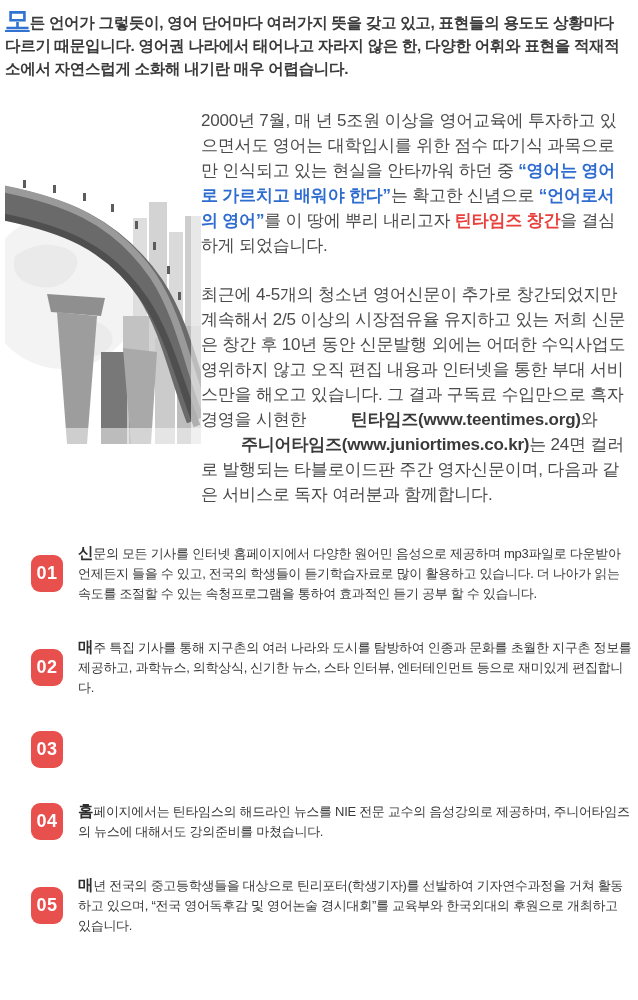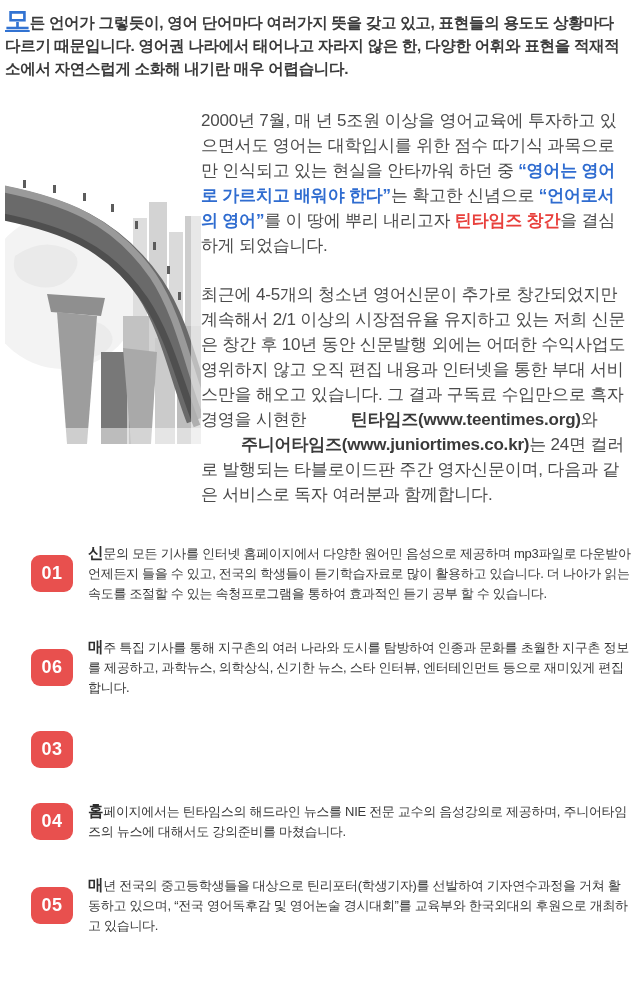--- a/index.html
+++ b/index.html
@@ -56,21 +56,21 @@
 
   
   .services{margin-top:12px;}
   .service-row{
     display:flex;
     align-items:center;
     margin:0 0 33px 0;
     padding-left:26px;
   }
   .badge{
-    width:42px;
+    width:32px;
     height:37px;
     flex-shrink:0;
     border-radius:9px;
     background:#e8504e;
     color:#ffffff;
     font-weight:bold;
     font-size:18px;
     display:flex;
     align-items:center;
     justify-content:center;
@@ -136,33 +136,33 @@
           <rect x="173" y="126" width="3" height="8"></rect>
         </g>
 
         <rect x="186" y="0" width="10" height="278" fill="#ffffff" opacity="0.55"></rect>
         <rect x="0" y="262" width="196" height="16" fill="#ffffff" opacity="0.5"></rect>
       </svg>
     </div>
 
     <div class="about-right">
       <p><span>2000년 7월, 매 년 5조원 이상을 영어교육에 투자하고 있으면서도 영어는 대학입시를 위한 점수 따기식 과목으로만 인식되고 있는 현실을 안타까워 하던 중 </span><span class="q-blue">“영어는 영어로 가르치고 배워야 한다”</span><span>는 확고한 신념으로 </span><span class="q-blue">“언어로서의 영어”</span><span>를 이 땅에 뿌리 내리고자 </span><span class="hl-red">틴타임즈 창간</span><span>을 결심하게 되었습니다.</span></p>
-      <p><span>최근에 4-5개의 청소년 영어신문이 추가로 창간되었지만 계속해서 2/1 이상의 시장점유율 유지하고 있는 저희 신문은 창간 후 10년 동안 신문발행 외에는 어떠한 수익사업도 영위하지 않고 오직 편집 내용과 인터넷을 통한 부대 서비스만을 해오고 있습니다. 그 결과 구독료 수입만으로 흑자경영을 시현한 </span><span class="b-dark">틴타임즈(www.teentimes.org)</span><span>와 </span><span class="b-dark">주니어타임즈(www.juniortimes.co.kr)</span><span>는 24면 컬러로 발행되는 타블로이드판 주간 영자신문이며, 다음과 같은 서비스로 독자 여러분과 함께합니다.</span></p>
+      <p><span>최근에 4-5개의 청소년 영어신문이 추가로 창간되었지만 계속해서 2/5 이상의 시장점유율 유지하고 있는 저희 신문은 창간 후 10년 동안 신문발행 외에는 어떠한 수익사업도 영위하지 않고 오직 편집 내용과 인터넷을 통한 부대 서비스만을 해오고 있습니다. 그 결과 구독료 수입만으로 흑자경영을 시현한 </span><span class="b-dark">틴타임즈(www.teentimes.org)</span><span>와 </span><span class="b-dark">주니어타임즈(www.juniortimes.co.kr)</span><span>는 24면 컬러로 발행되는 타블로이드판 주간 영자신문이며, 다음과 같은 서비스로 독자 여러분과 함께합니다.</span></p>
     </div>
   </div>
 
   <div class="services">
 
     <div class="service-row">
       <div class="badge">01</div>
       <p class="service-text"><span class="lead">신</span><span>문의 모든 기사를 인터넷 홈페이지에서 다양한 원어민 음성으로 제공하며 mp3파일로 다운받아 언제든지 들을 수 있고, 전국의 학생들이 듣기학습자료로 많이 활용하고 있습니다. 더 나아가 읽는 속도를 조절할 수 있는 속청프로그램을 통하여 효과적인 듣기 공부 할 수 있습니다.</span></p>
     </div>
 
     <div class="service-row">
-      <div class="badge">06</div>
+      <div class="badge">02</div>
       <p class="service-text"><span class="lead">매</span><span>주 특집 기사를 통해 지구촌의 여러 나라와 도시를 탐방하여 인종과 문화를 초월한 지구촌 정보를 제공하고, 과학뉴스, 의학상식, 신기한 뉴스, 스타 인터뷰, 엔터테인먼트 등으로 재미있게 편집합니다.</span></p>
     </div>
 
     <div class="service-row">
       <div class="badge">03</div>
     </div>
 
     <div class="service-row">
       <div class="badge">04</div>
       <p class="service-text"><span class="lead">홈</span><span>페이지에서는 틴타임스의 해드라인 뉴스를 NIE 전문 교수의 음성강의로 제공하며, 주니어타임즈의 뉴스에 대해서도 강의준비를 마쳤습니다.</span></p>

